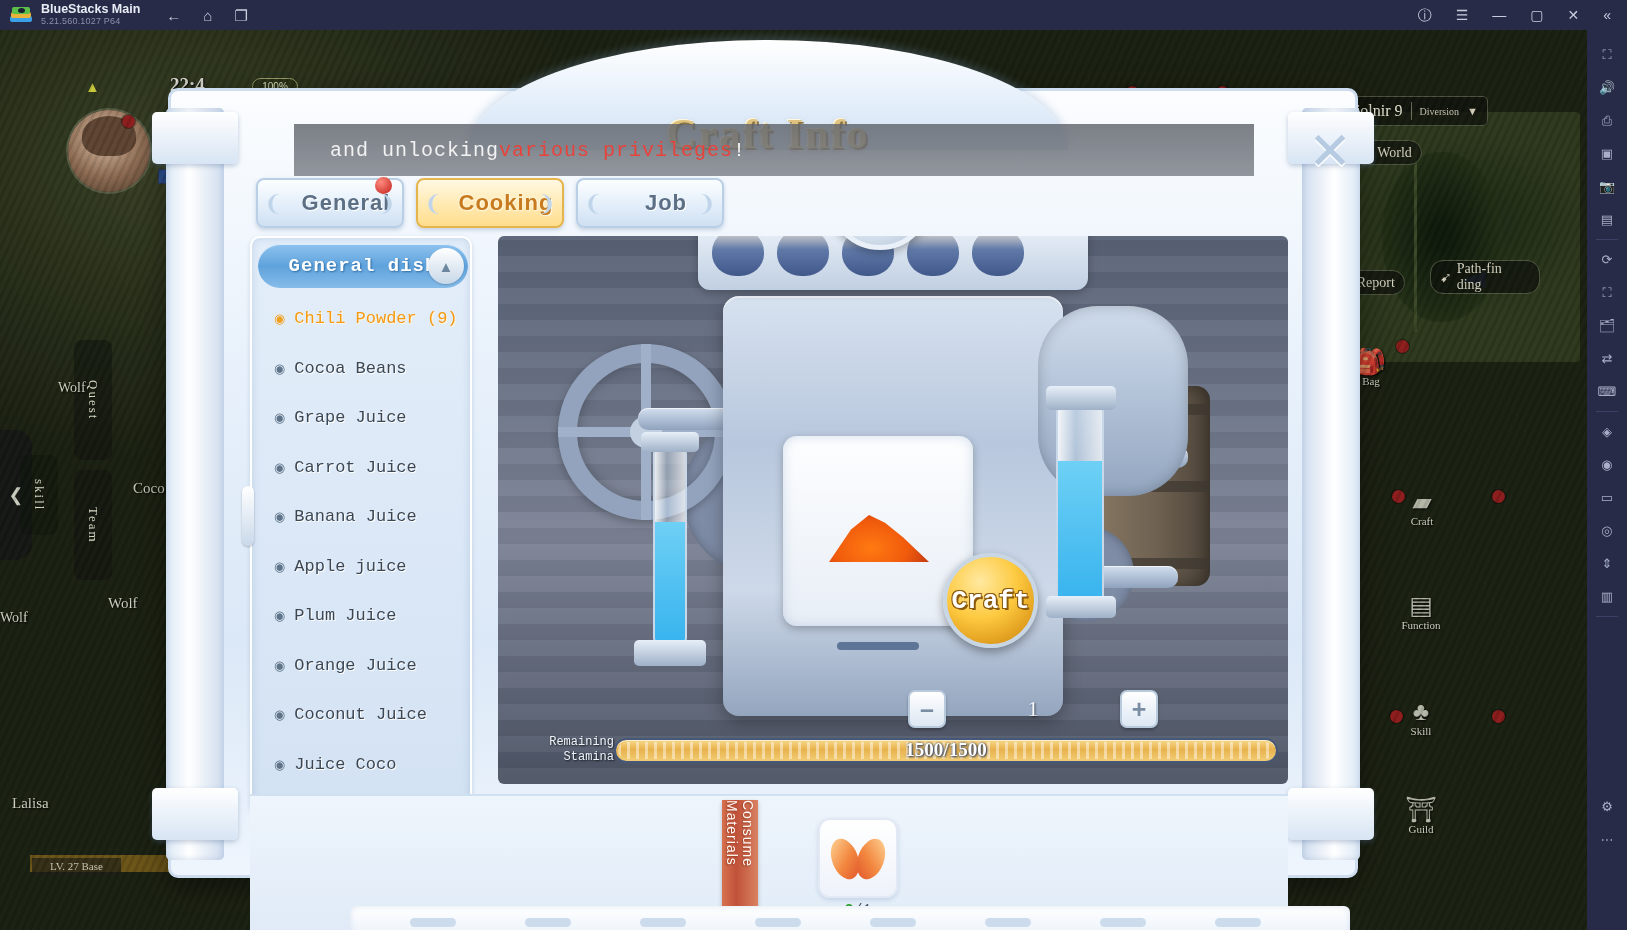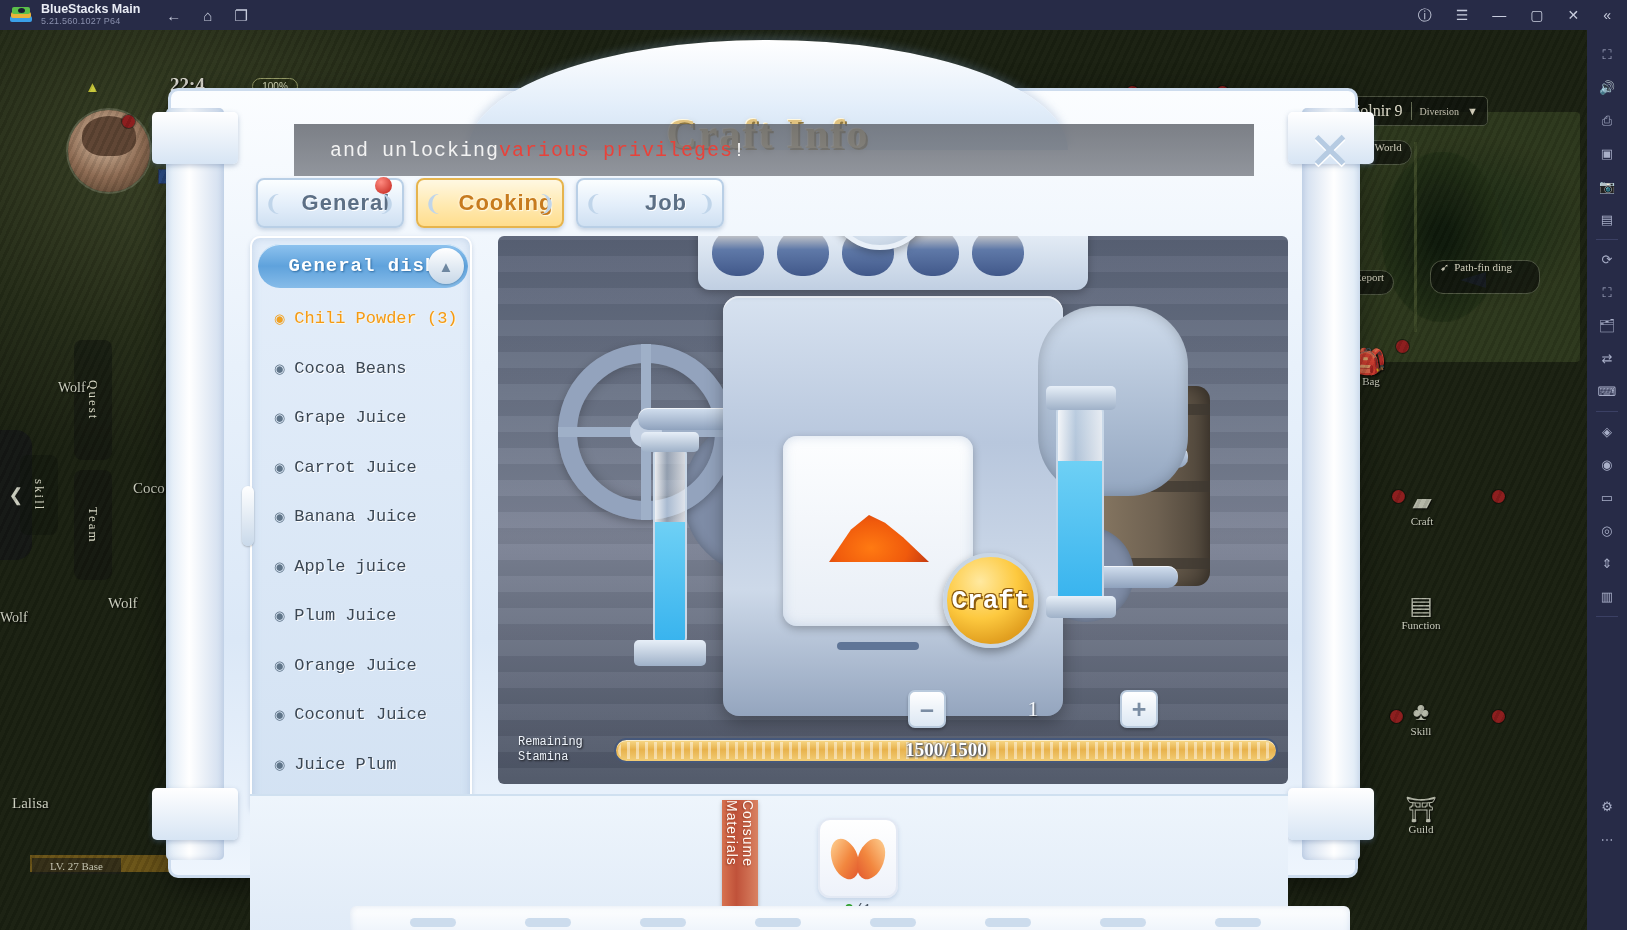--- a/index.html
+++ b/index.html
@@ -59,21 +59,21 @@
     background:#2c3a66;clip-path:polygon(0 50%,100% 0,100% 100%);opacity:.8;}
 
   .loc-chip{ position:absolute; left:1305px; top:66px; height:30px; display:flex;align-items:center;
     background:rgba(15,18,12,.75); border:1px solid #4c5340; border-radius:5px; padding:0 9px; gap:8px;}
   .loc-chip .nm{ color:#e9e6d4; font-size:16px; font-family:"Liberation Serif",serif; }
   .loc-chip .dv{ width:1px;height:18px;background:#6a7158; }
   .loc-chip .dvs{ color:#c9c6b4; font-size:10px; font-family:"Liberation Serif",serif;}
   .loc-chip .cv{ color:#cfcbb7; font-size:11px; }
 
   .pill{ position:absolute; background:rgba(15,18,12,.72); border:1px solid #4f5742;
-    border-radius:13px; color:#d8d5c2; font-size:11px; display:flex; align-items:flex-start;
+    border-radius:13px; color:#d8d5c2; font-size:14px; display:flex; align-items:center;
     gap:5px; padding:0 9px; height:25px; font-family:"Liberation Serif",serif;}
 
   .coords{ position:absolute; left:1215px; top:268px; color:#ddd9c6; font-size:19px;
     font-family:"Liberation Serif",serif; text-shadow:1px 1px 2px #000; }
 
   
   .wifi{position:absolute;left:85px;top:48px;color:#c8c83a;font-size:15px;}
   .clock{position:absolute;left:170px;top:44px;color:#e8e6dc;font-size:19px;font-weight:bold;
      font-family:"Liberation Serif",serif; text-shadow:1px 1px 2px #000;}
   .batt{position:absolute;left:252px;top:48px;width:46px;height:17px;border:1.5px solid #9aa06a;
@@ -253,21 +253,21 @@
 
   .tube{position:absolute;border-radius:8px;background:linear-gradient(90deg,
      rgba(255,255,255,.85),rgba(210,230,245,.35) 40%,rgba(255,255,255,.7));
      border:2px solid #c9d8e8;overflow:hidden;}
   .tube i{position:absolute;left:0;bottom:0;width:100%;
      background:linear-gradient(180deg,#6ed0f5,#37b3ee);}
   .tubecap{position:absolute;background:linear-gradient(180deg,#e7eff8,#9fb1c8);border-radius:5px;}
 
   .stamrow{position:absolute;left:20px;bottom:10px;width:760px;height:48px;z-index:5;
      display:flex;align-items:center;}
-  .stamlbl{width:96px;text-align:left;font-family:"Liberation Mono",monospace;
+  .stamlbl{width:96px;text-align:right;font-family:"Liberation Mono",monospace;
      font-size:12px;color:#eef3fa;line-height:15px;text-shadow:1px 1px 2px rgba(0,0,0,.8);}
   .stambar{position:relative;flex:1;height:25px;border-radius:13px;
      background:linear-gradient(180deg,#f7d98b,#e8b24c 45%,#f2cd76);
      border:2px solid #46587a;box-shadow:inset 0 1px 0 rgba(255,255,255,.6);}
   .stambar:before{content:"";position:absolute;inset:2px;border-radius:11px;
      background:repeating-linear-gradient(90deg,rgba(255,255,255,.45) 0 3px,transparent 3px 9px);}
   .stambar .v{position:absolute;inset:0;display:flex;align-items:center;justify-content:center;
      font-family:"Liberation Serif",serif;font-size:19px;font-weight:bold;color:#fff;
      text-shadow:1px 1px 2px #3d4a66,0 0 3px #2e3a52;}
 
@@ -478,21 +478,21 @@
 
 
     <div class="listpanel">
       <div class="lp-head">
         <span class="t">General dish</span>
         <span class="chev">▲</span>
       </div>
       <div class="lp-items">
         <div class="lp-item sel">
           <span class="bullet">◉</span>
-          <span class="nm">Chili Powder (3)</span>
+          <span class="nm">Chili Powder (9)</span>
         </div>
         <div class="lp-item">
           <span class="bullet">◉</span>
           <span class="nm">Cocoa Beans</span>
         </div>
         <div class="lp-item">
           <span class="bullet">◉</span>
           <span class="nm">Grape Juice</span>
         </div>
         <div class="lp-item">
@@ -514,21 +514,21 @@
         <div class="lp-item">
           <span class="bullet">◉</span>
           <span class="nm">Orange Juice</span>
         </div>
         <div class="lp-item">
           <span class="bullet">◉</span>
           <span class="nm">Coconut Juice</span>
         </div>
         <div class="lp-item">
           <span class="bullet">◉</span>
-          <span class="nm">Juice Plum</span>
+          <span class="nm">Juice Coco</span>
         </div>
       </div>
     </div>
     <div class="lp-scroll" style="position:absolute;left:74px;top:398px;z-index:7;"></div>
 
     <div class="stage">
       <div class="barrel">
         <i style="top:18px"></i>
           <i style="top:95px"></i>
           <i style="top:172px"></i>

